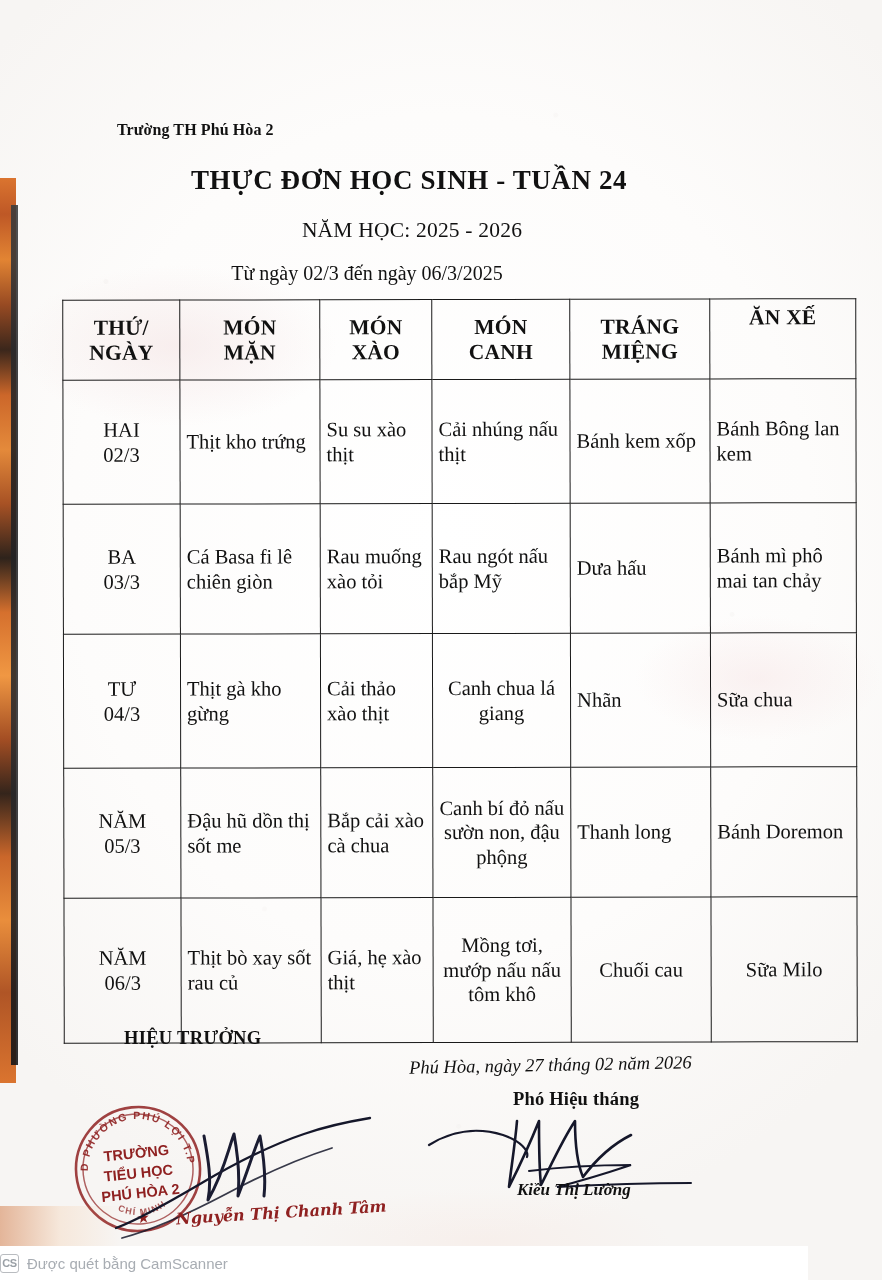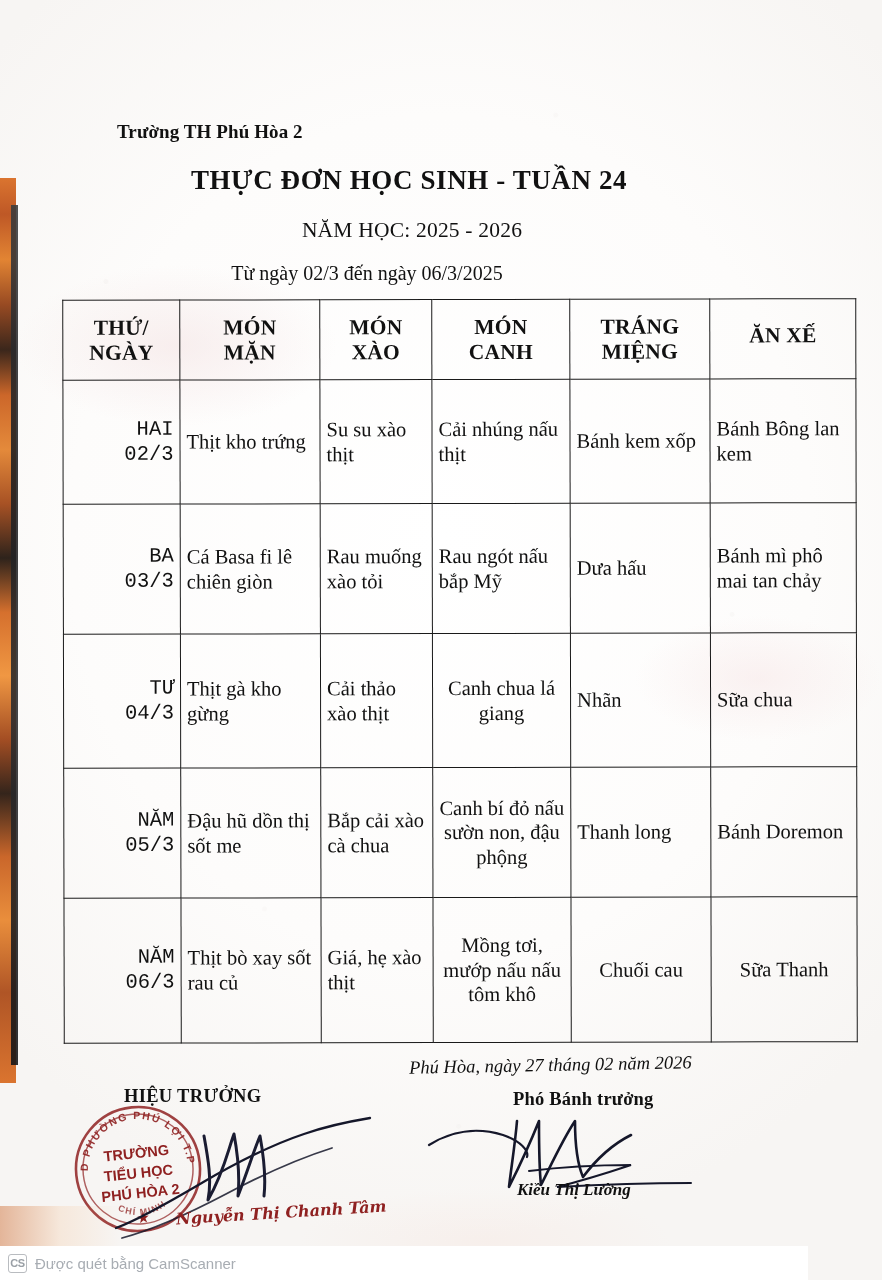--- a/index.html
+++ b/index.html
@@ -60,21 +60,21 @@
     left: 11px; top: 205px;
     width: 7px; height: 860px;
     background: linear-gradient(to bottom, #3a3a3c 0%, #1e1e20 30%, #2c2c2e 60%, #141416 100%);
     opacity: .88;
   }
 
   
   #header { position: absolute; left: 0; top: 0; width: 882px; }
   .school-line {
     position: absolute; left: 117px; top: 121px;
-    font-weight: bold; font-size: 19px; letter-spacing: .1px;
+    font-weight: bold; font-size: 16px; letter-spacing: .1px;
   }
   .doc-title {
     position: absolute; left: 0; top: 165px; width: 818px;
     text-align: center; font-weight: bold; font-size: 27px;
     letter-spacing: .6px;
   }
   .school-year {
     position: absolute; left: 0; top: 218px; width: 788px;
     text-align: center; font-size: 21.5px; letter-spacing: .2px; padding-left: 36px;
   }
@@ -108,38 +108,38 @@
   }
   #menu-table thead th {
     text-align: center;
     font-weight: bold;
     font-size: 21.5px;
     height: 80px;
     line-height: 1.16;
     letter-spacing: .2px;
     border-radius: 9px;
   }
-  td.daycell { text-align: right; font-size: 21px; line-height: 1.22; font-family: Liberation Mono, monospace; }
+  td.daycell { text-align: center; font-size: 21px; line-height: 1.22; }
   td.left  { text-align: left; }
   td.center{ text-align: center; }
   tr.r0 td { height: 124px; }
   tr.r1 td { height: 130px; }
   tr.r2 td { height: 134px; }
   tr.r3 td { height: 130px; }
   tr.r4 td { height: 145px; }
 
   
   .place-date {
     position: absolute; left: 409px; top: 1055px;
     font-style: italic; font-size: 18.5px;
     transform: rotate(-1.1deg);
     white-space: nowrap;
   }
   .sig-left-title {
-    position: absolute; left: 124px; top: 1086px;
+    position: absolute; left: 124px; top: 1028px;
     font-weight: bold; font-size: 18.5px; letter-spacing: .3px;
   }
   .sig-right-title {
     position: absolute; left: 513px; top: 1089px;
     font-weight: bold; font-size: 18.5px; letter-spacing: .2px;
   }
   .sig-right-name {
     position: absolute; left: 517px; top: 1180px;
     font-weight: bold; font-style: italic; font-size: 17px;
   }
@@ -165,21 +165,20 @@
     transform: rotate(-3.5deg);
     white-space: nowrap;
   }
 
   
   #watermark {
     position: absolute; left: 0; bottom: 0;
     width: 808px; height: 34px;
     background: #ffffff;
     display: flex; align-items: center; gap: 8px;
-    padding-left: 8px;
   }
   #cs-badge {
     width: 19px; height: 19px;
     border: 1.6px solid #b9bcc0;
     border-radius: 3px;
     color: #9aa0a6;
     font-family: "Liberation Sans", sans-serif;
     font-size: 11px; font-weight: bold;
     display: flex; align-items: center; justify-content: center;
     letter-spacing: -.3px;
@@ -236,21 +235,21 @@
           <span>XÀO</span>
         </th>
         <th>
           <span>MÓN</span><br>
           <span>CANH</span>
         </th>
         <th>
           <span>TRÁNG</span><br>
           <span>MIỆNG</span>
         </th>
-        <th style="vertical-align:top;padding-top:24px;">
+        <th style="vertical-align:top;padding-top:6px;">
           <span>ĂN XẾ</span>
         </th>
       </tr>
     </thead>
     <tbody>
       <tr class="r0">
         <td class="daycell">
           <span>HAI</span><br>
           <span>02/3</span>
         </td>
@@ -295,28 +294,28 @@
       </tr>
       <tr class="r4">
         <td class="daycell">
           <span>NĂM</span><br>
           <span>06/3</span>
         </td>
         <td class="left">Thịt bò xay sốt rau củ</td>
         <td class="left">Giá, hẹ xào thịt</td>
         <td class="center">Mồng tơi, mướp nấu nấu tôm khô</td>
         <td class="center">Chuối cau</td>
-        <td class="center">Sữa Thanh</td>
+        <td class="center">Sữa Milo</td>
       </tr>
     </tbody>
   </table>
 
   <div class="place-date">Phú Hòa, ngày 27 tháng 02 năm 2026</div>
   <div class="sig-left-title">HIỆU TRƯỞNG</div>
-  <div class="sig-right-title">Phó Bánh trưởng</div>
+  <div class="sig-right-title">Phó Hiệu tháng</div>
 
   <div id="stamp" style="color: rgb(143, 33, 33);">
     <svg width="132" height="132" viewBox="0 0 132 132" aria-hidden="true">
       <defs>
         <path id="arcTop" d="M 16,66 A 50,50 0 0 1 116,66"></path>
         <path id="arcBot" d="M 20,66 A 46,46 0 0 0 112,66"></path>
       </defs>
       <circle cx="66" cy="66" r="62" fill="none" stroke="currentColor" stroke-width="2.6" opacity=".85"></circle>
       <circle cx="66" cy="66" r="55" fill="none" stroke="currentColor" stroke-width="1.5" opacity=".7"></circle>
       <text font-family="'Liberation Sans', sans-serif" font-size="10.5" font-weight="bold" fill="currentColor" letter-spacing="1.6" opacity=".9">

